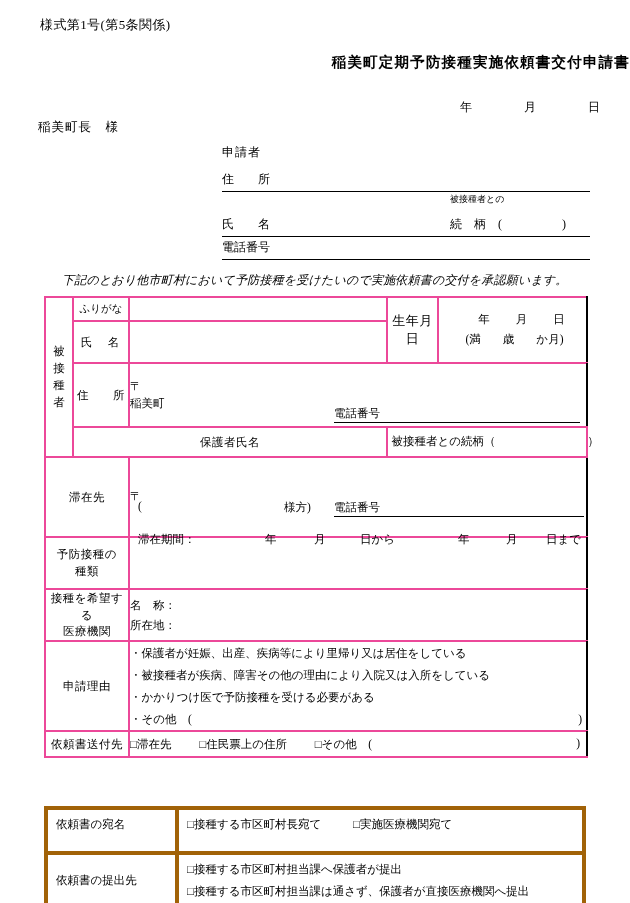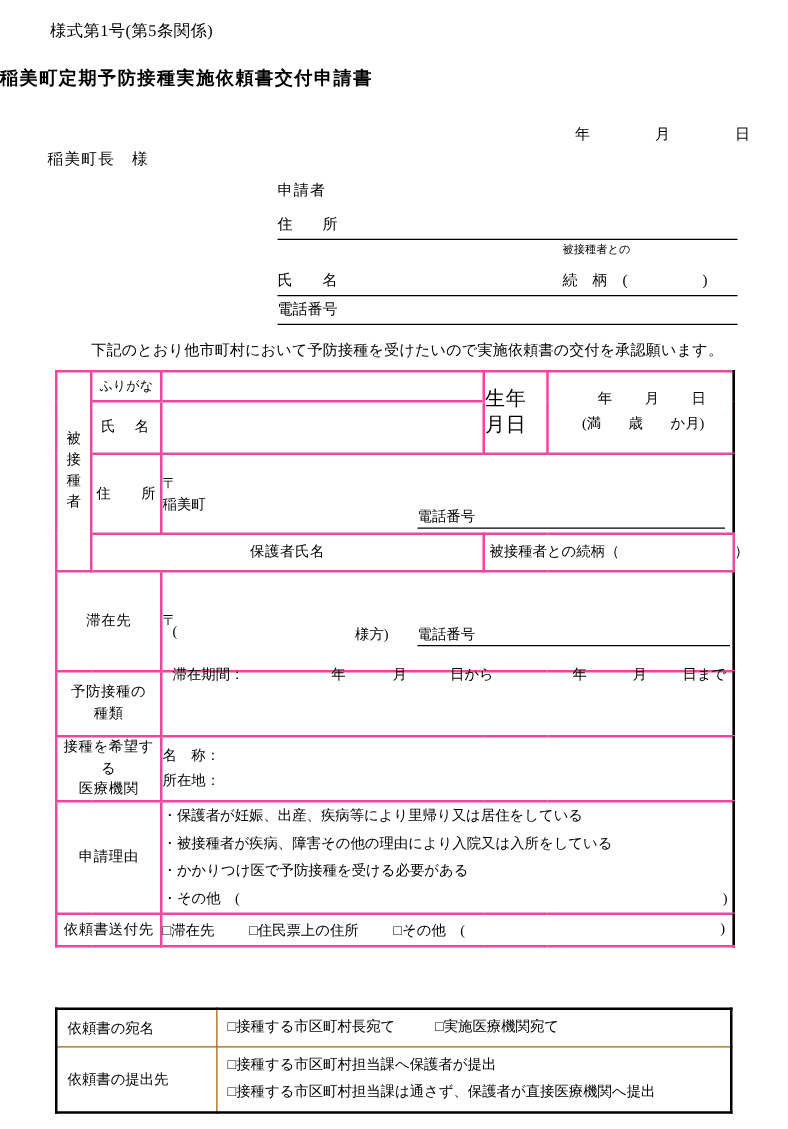--- a/index.html
+++ b/index.html
@@ -30,21 +30,21 @@
     top: 16px;
     font-size: 13px;
     letter-spacing: 0.4px;
     white-space: nowrap;
   }
   .doc-title {
     position: absolute;
     left: 0;
     top: 53px;
     width: 630px;
-    text-align: left;
+    text-align: right;
     font-size: 14.5px;
     font-weight: bold;
     letter-spacing: 1.2px;
   }
   .date-line {
     position: absolute;
     left: 460px;
     top: 99px;
     width: 140px;
     font-size: 12px;
@@ -96,25 +96,26 @@
     position: absolute;
     left: 228px;
     bottom: 3px;
     font-size: 12px;
     white-space: nowrap;
   }
 
   
   .intro {
     position: absolute;
-    left: 73px;
+    left: 62px;
     top: 272px;
     font-size: 12px;
     letter-spacing: 0.2px;
     white-space: nowrap;
+    font-style: italic;
   }
 
   
   table.main-table {
     position: absolute;
     left: 44px;
     top: 296px;
     width: 542px;
     border-collapse: collapse;
     table-layout: fixed;
@@ -153,21 +154,22 @@
   }
   .furigana-blank { border-bottom: 1px dashed #666 !important; }
 
   .name-cell {
     height: 40px;
     text-align: center;
     font-size: 11.5px;
     letter-spacing: 2px;
   }
   .dob-cell {
-    font-size: 16px;
+    text-align: center;
+    font-size: 13px;
     letter-spacing: 0.5px;
   }
   .age-cell {
     font-size: 11.5px;
     line-height: 1.7;
     padding: 4px 0 4px 0;
   }
   .age-top {
     display: flex;
     justify-content: center;
@@ -291,22 +293,22 @@
     position: absolute;
     left: 44px;
     top: 806px;
     width: 542px;
     border-collapse: collapse;
     table-layout: fixed;
     border: 2px solid #000;
     font-size: 11.5px;
   }
   table.bottom-table td {
-    border: 1px solid #a16207;
-    padding: 4px 6px 4px 8px;
+    border: 4px solid #a16207;
+    padding: 4px 6px 16px 8px;
     vertical-align: middle;
   }
   td.bt-label { width: 113px; }
   .bt-line { line-height: 1.85; white-space: nowrap; }
   .bt-line .bgap { display: inline-block; width: 26px; }
 </style>
 </head>
 <body>
 
 <div class="page">

